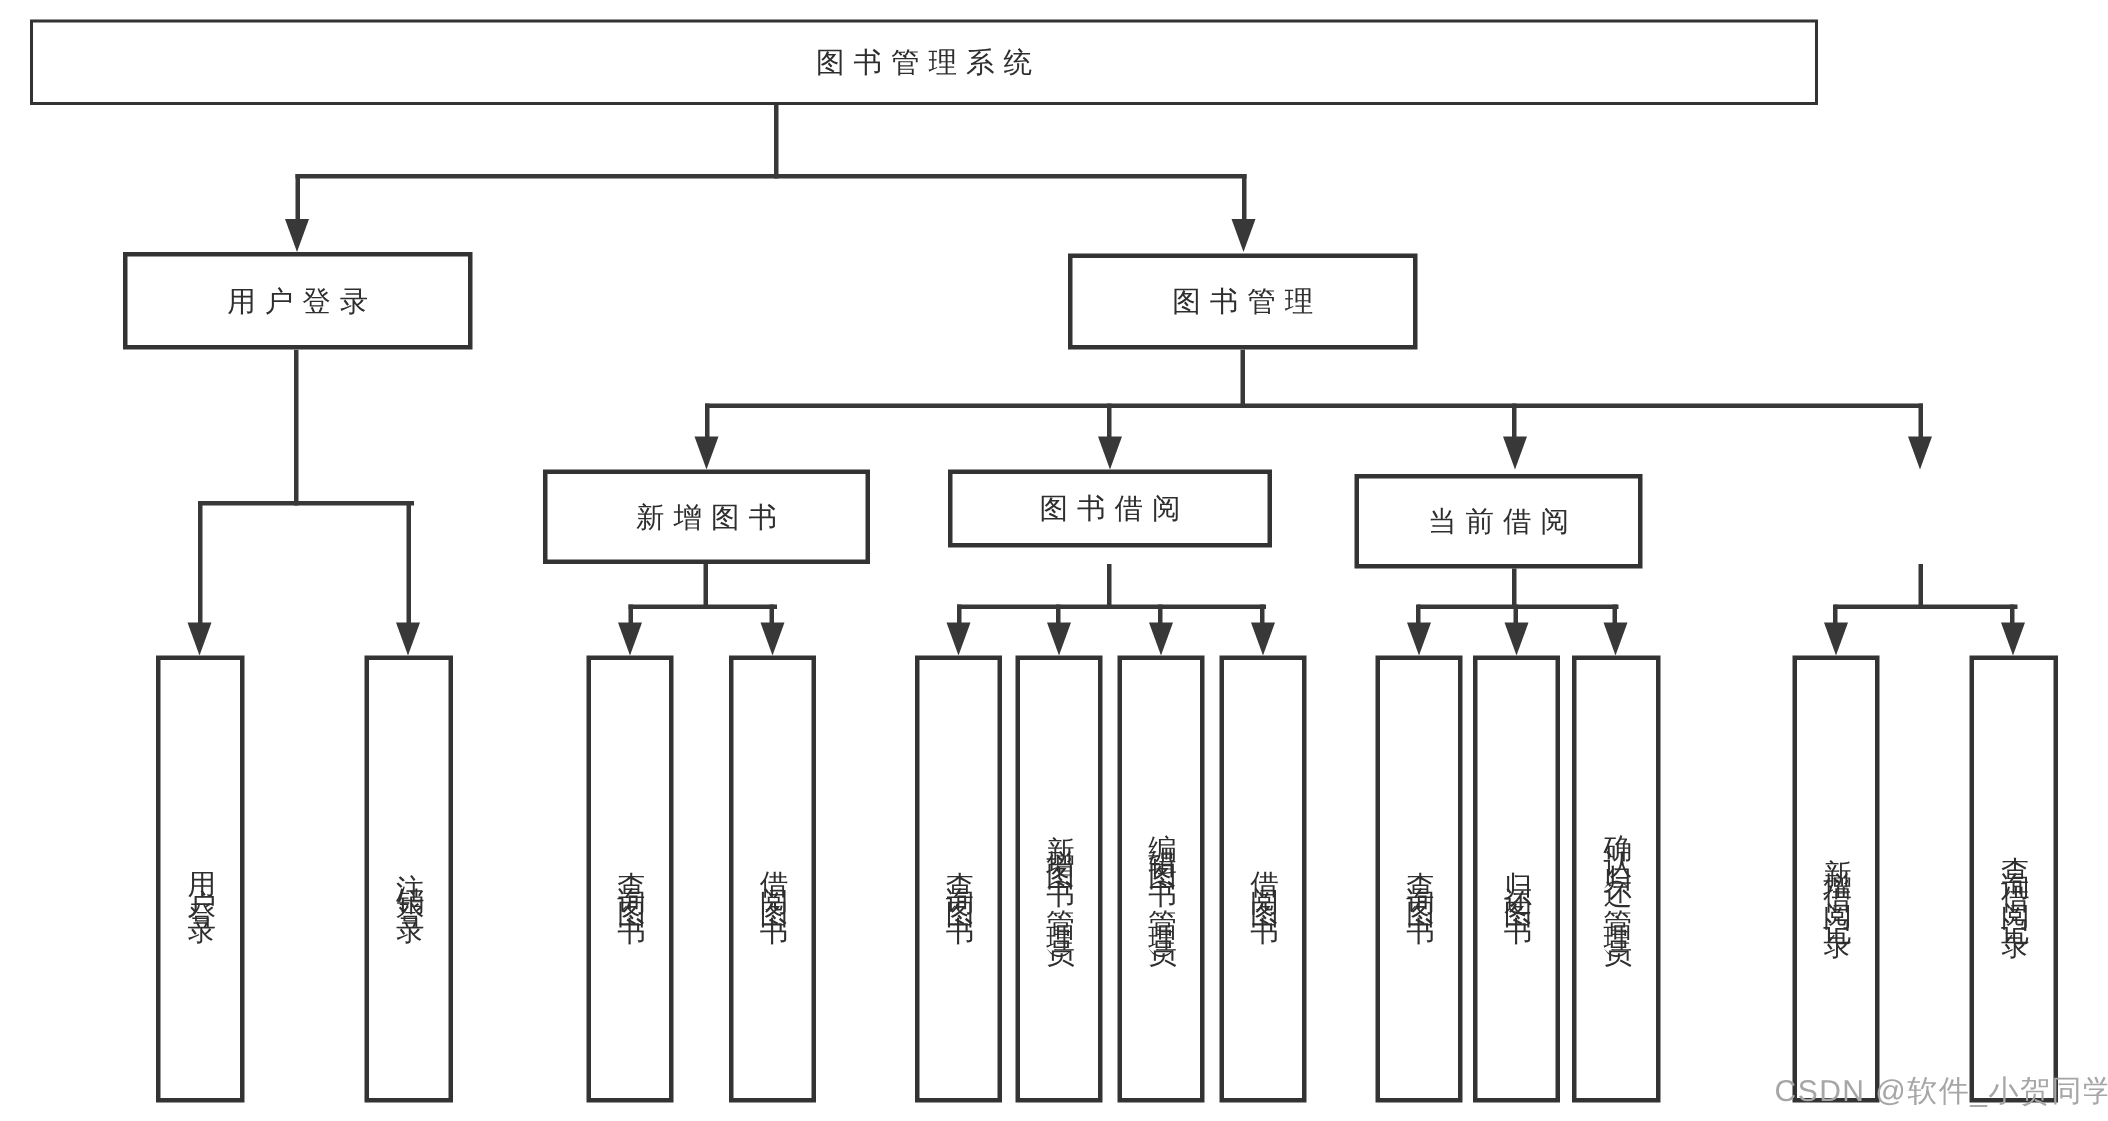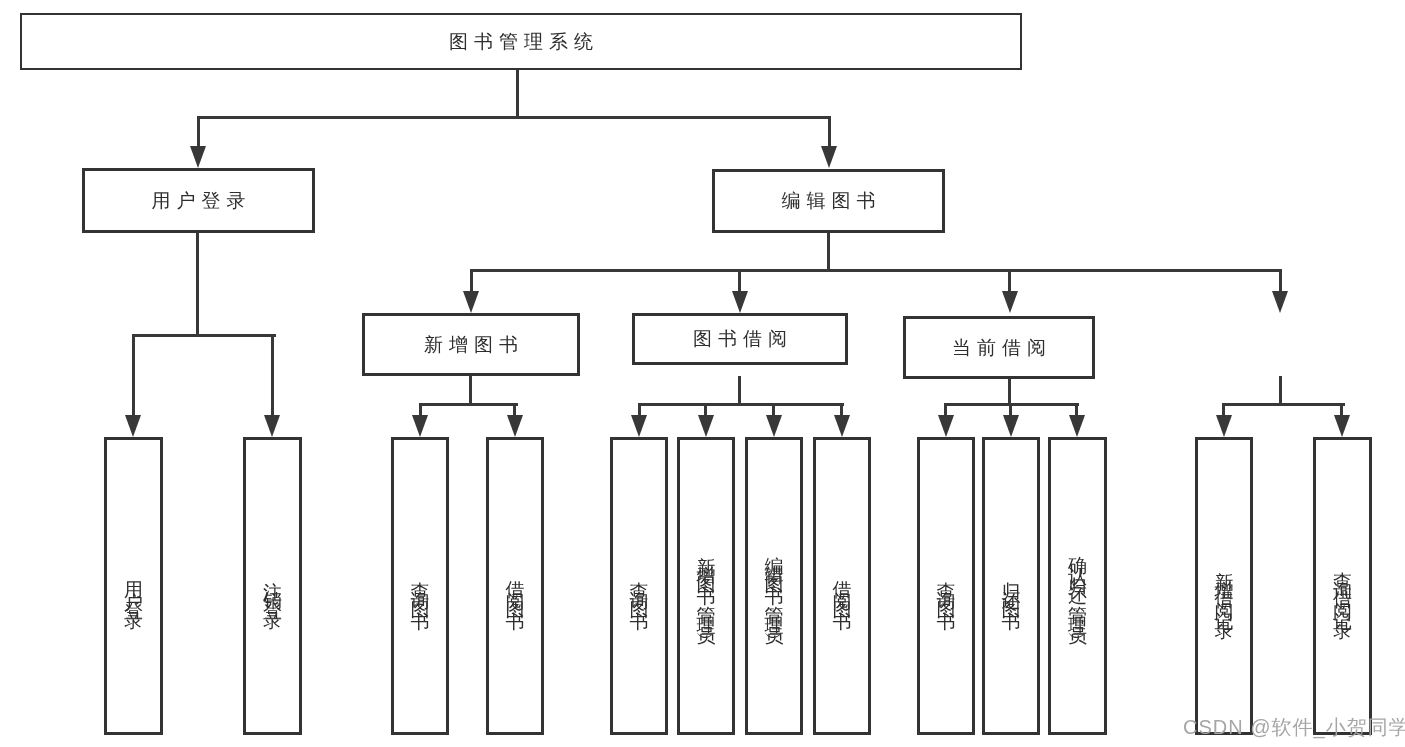--- a/index.html
+++ b/index.html
@@ -60,36 +60,36 @@
     letter-spacing: 1px;
     white-space: nowrap;
     z-index: 5;
   }
 </style>
 </head>
 <body>
 
 <div class="canvas">
 
-  <div class="box box--root" style="left:20px;top:13px;width:1002px;height:57px;">
+  <div class="box box--root" style="left:20px;top:13px;width:1192px;height:57px;">
     <span class="label-h">图书管理系统</span>
   </div>
 
   <div class="line" style="left:516px;top:70px;width:3px;height:49px;"></div>
   <div class="line" style="left:197px;top:116px;width:634px;height:3px;"></div>
   <div class="line" style="left:197px;top:116px;width:3px;height:32px;"></div>
   <div class="line" style="left:828px;top:116px;width:3px;height:32px;"></div>
   <div class="ah" style="left:190px;top:146px;"></div>
   <div class="ah" style="left:821px;top:146px;"></div>
 
   <div class="box" style="left:82px;top:168px;width:233px;height:65px;">
     <span class="label-h">用户登录</span>
   </div>
   <div class="box" style="left:712px;top:169px;width:233px;height:64px;">
-    <span class="label-h">编辑图书</span>
+    <span class="label-h">图书管理</span>
   </div>
 
   <div class="line" style="left:196px;top:233px;width:3px;height:104px;"></div>
   <div class="line" style="left:132px;top:334px;width:144px;height:3px;"></div>
   <div class="line" style="left:132px;top:334px;width:3px;height:83px;"></div>
   <div class="line" style="left:271px;top:334px;width:3px;height:83px;"></div>
   <div class="ah" style="left:125px;top:415px;"></div>
   <div class="ah" style="left:264px;top:415px;"></div>
 
   <div class="line" style="left:827px;top:233px;width:3px;height:39px;"></div>

